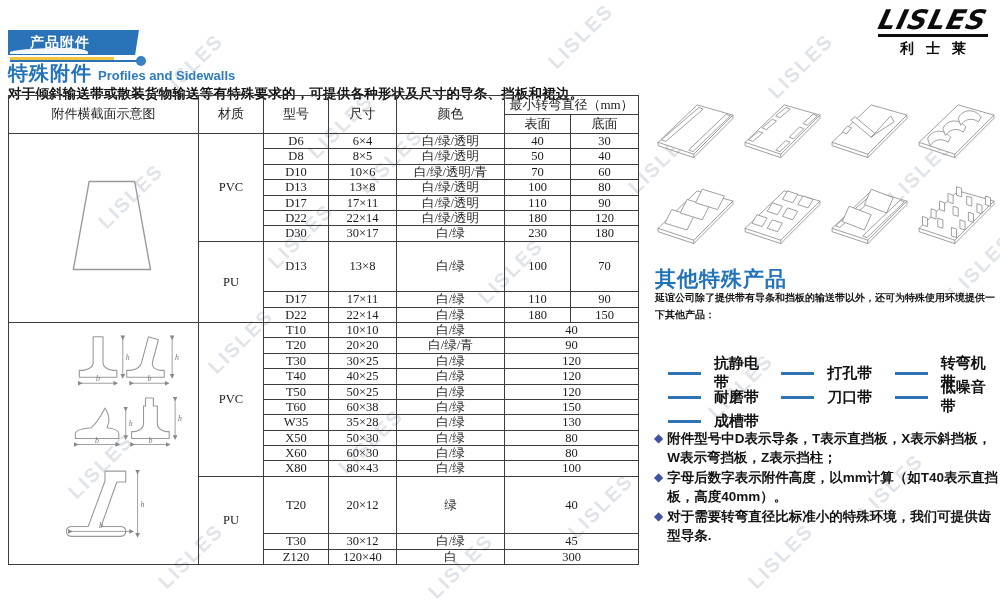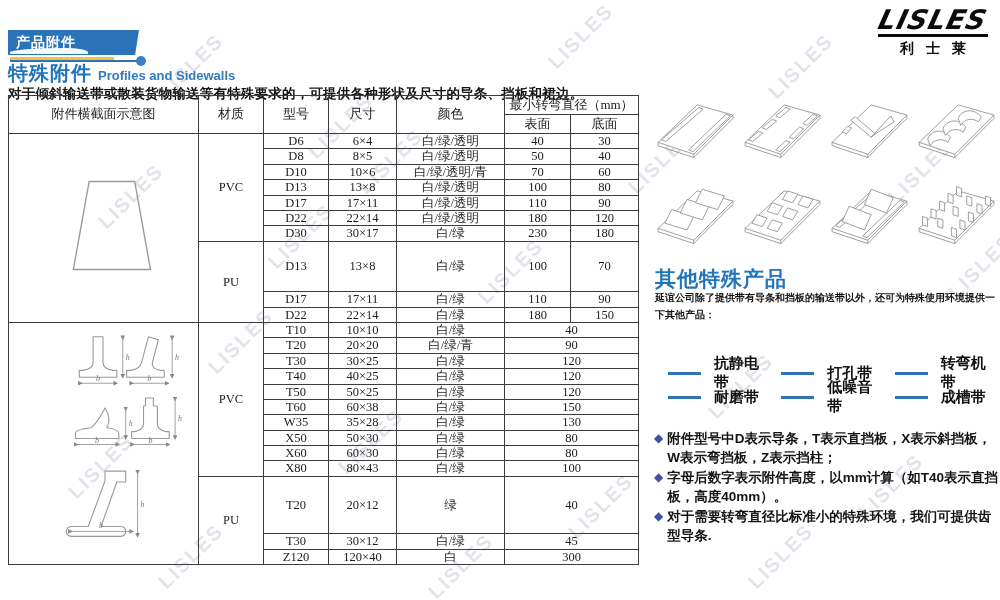--- a/index.html
+++ b/index.html
@@ -4,21 +4,21 @@
 <style>
   html,body{margin:0;padding:0;background:#fff;}
   #page{position:relative;width:1000px;height:600px;background:#fff;overflow:hidden;
         font-family:"Liberation Sans","DejaVu Sans",sans-serif;color:#111;}
   .wm{position:absolute;font-size:20px;font-weight:600;letter-spacing:2px;
       color:rgba(165,176,192,0.35);transform:rotate(-45deg);white-space:nowrap;pointer-events:none;}
 
   
   .badge{position:absolute;left:8px;top:30px;width:131px;height:25px;background:#2b73b9;
          clip-path:polygon(0 0,100% 0,97% 100%,0 100%);}
-  .badge-label{color:#fff;font-size:14px;font-weight:bold;line-height:25px;padding-left:8px;letter-spacing:1px;}
+  .badge-label{color:#fff;font-size:14px;font-weight:bold;line-height:25px;padding-left:22px;letter-spacing:1px;}
   .badge-swoosh{position:absolute;left:2px;bottom:1px;width:78px;height:6px;background:#fff;
          border-radius:100% 40% 0 0 / 100% 100% 0 0;opacity:.95;}
   .gold-line{position:absolute;left:10px;top:57px;width:104px;height:3px;background:#f2c43d;}
   .blue-line{position:absolute;left:10px;top:60px;width:130px;height:2px;background:#2b73b9;}
   .line-dot{position:absolute;left:136px;top:56px;width:10px;height:10px;border-radius:50%;background:#3a80c4;}
   .line-marker{position:absolute;left:122px;top:48px;font-size:7px;font-weight:bold;color:#2b73b9;}
 
   
   .sec-head{position:absolute;left:8px;top:60px;white-space:nowrap;}
   .sec-zh{font-size:20px;font-weight:bold;color:#2173ba;letter-spacing:1px;}
@@ -444,20 +444,24 @@
       <div class="op-item">
         <span class="op-dash"></span>
         <span class="op-label">转弯机带</span>
       </div>
       <div class="op-item">
         <span class="op-dash"></span>
         <span class="op-label">耐磨带</span>
       </div>
       <div class="op-item">
         <span class="op-dash"></span>
+        <span class="op-label">刀口带</span>
+      </div>
+      <div class="op-item">
+        <span class="op-dash"></span>
         <span class="op-label">低噪音带</span>
       </div>
       <div class="op-item">
         <span class="op-dash"></span>
         <span class="op-label">成槽带</span>
       </div>
     </div>
 
   <div class="notes" id="notes">
       <div class="note">

